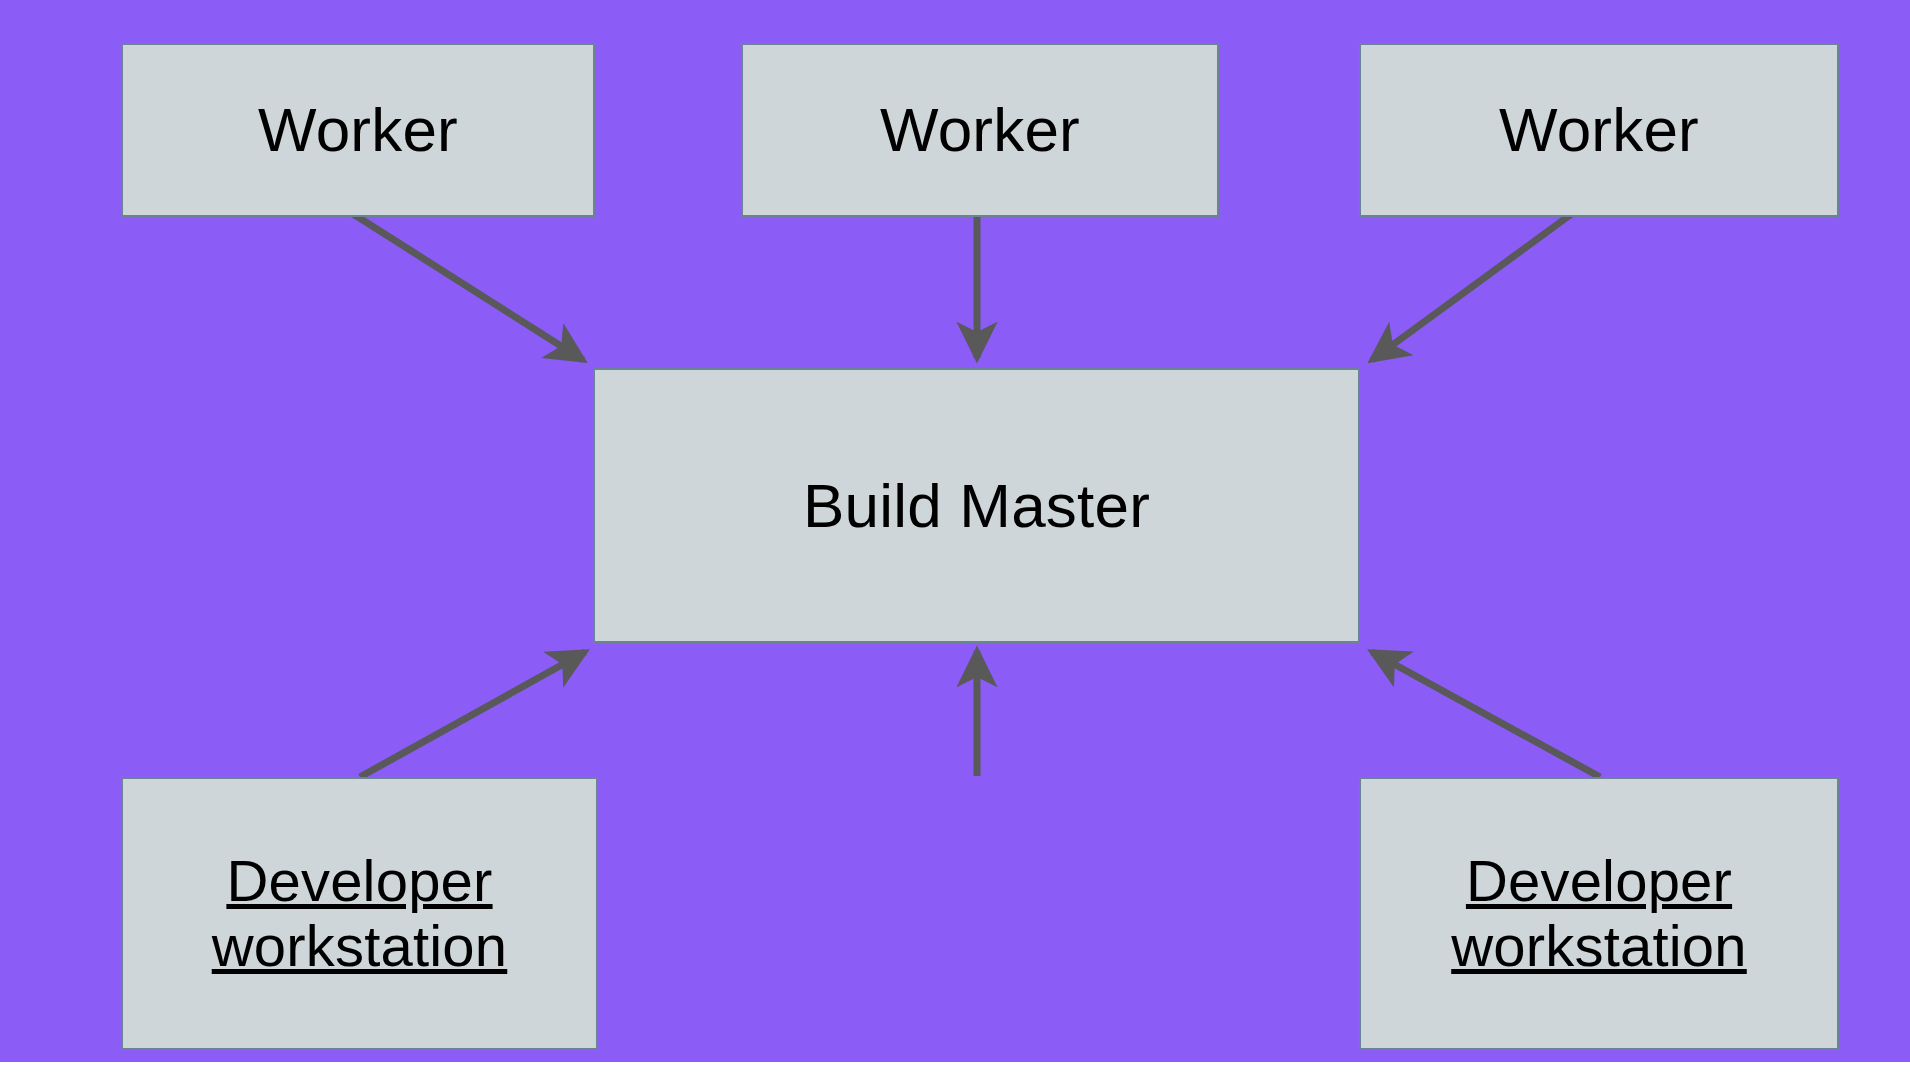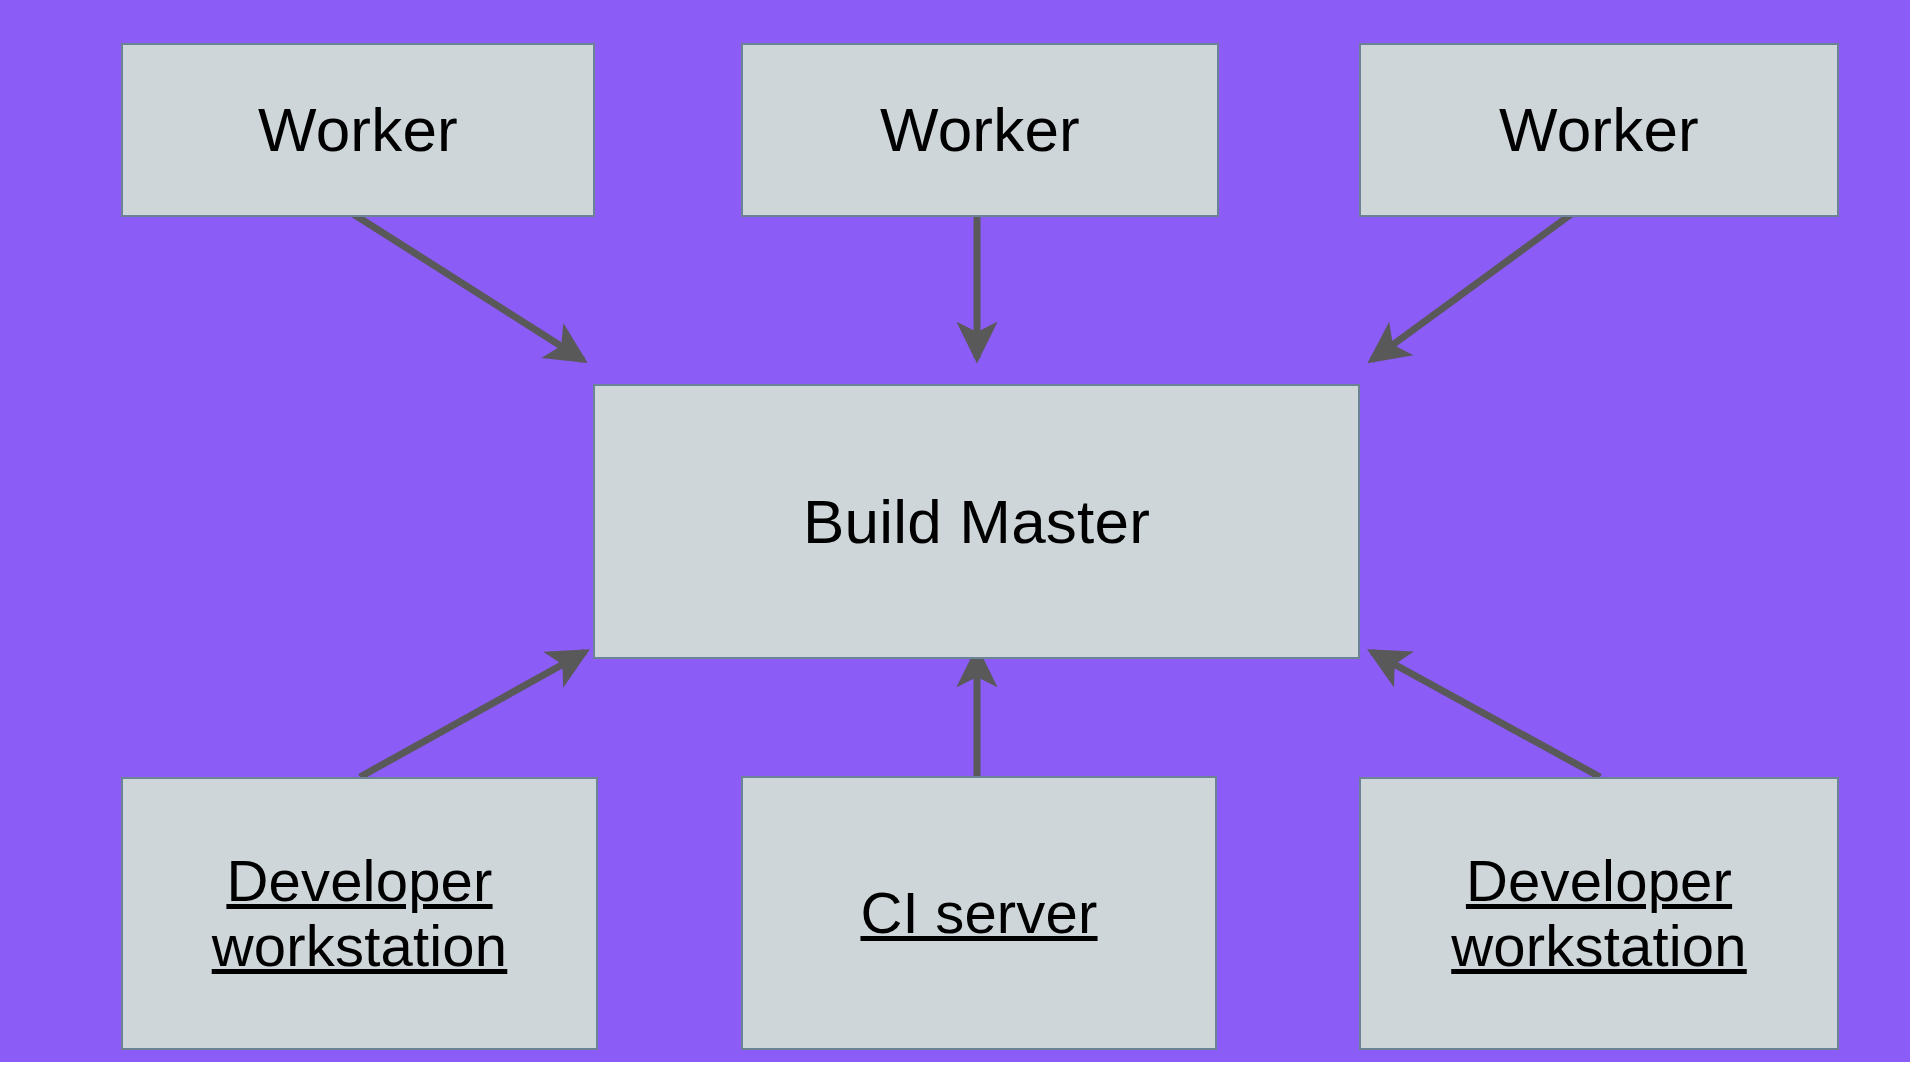--- a/index.html
+++ b/index.html
@@ -71,31 +71,28 @@
   </div>
 
   <div class="node" style="left:741px; top:43px; width:478px; height:174px;">
     <span class="node-label size-lg">Worker</span>
   </div>
 
   <div class="node" style="left:1359px; top:43px; width:480px; height:174px;">
     <span class="node-label size-lg">Worker</span>
   </div>
 
-  <div class="node" style="left:593px; top:384px; width:767px; height:275px;text-align:right;">
+  <div class="node" style="left:593px; top:368px; width:767px; height:275px;text-align:right;">
     <span class="node-label size-lg">Build Master</span>
   </div>
 
   <div class="node" style="left:121px; top:777px; width:477px; height:273px;">
     <span class="node-label size-md">Developer
 workstation</span>
   </div>
 
-  <div class="node" style="left:741px; top:776px; width:476px; height:274px;">
-    <span class="node-label size-md">CI server</span>
-  </div>
 
   <div class="node" style="left:1359px; top:777px; width:480px; height:273px;">
     <span class="node-label size-md">Developer
 workstation</span>
   </div>
 
 </div>
 
 </body></html>

